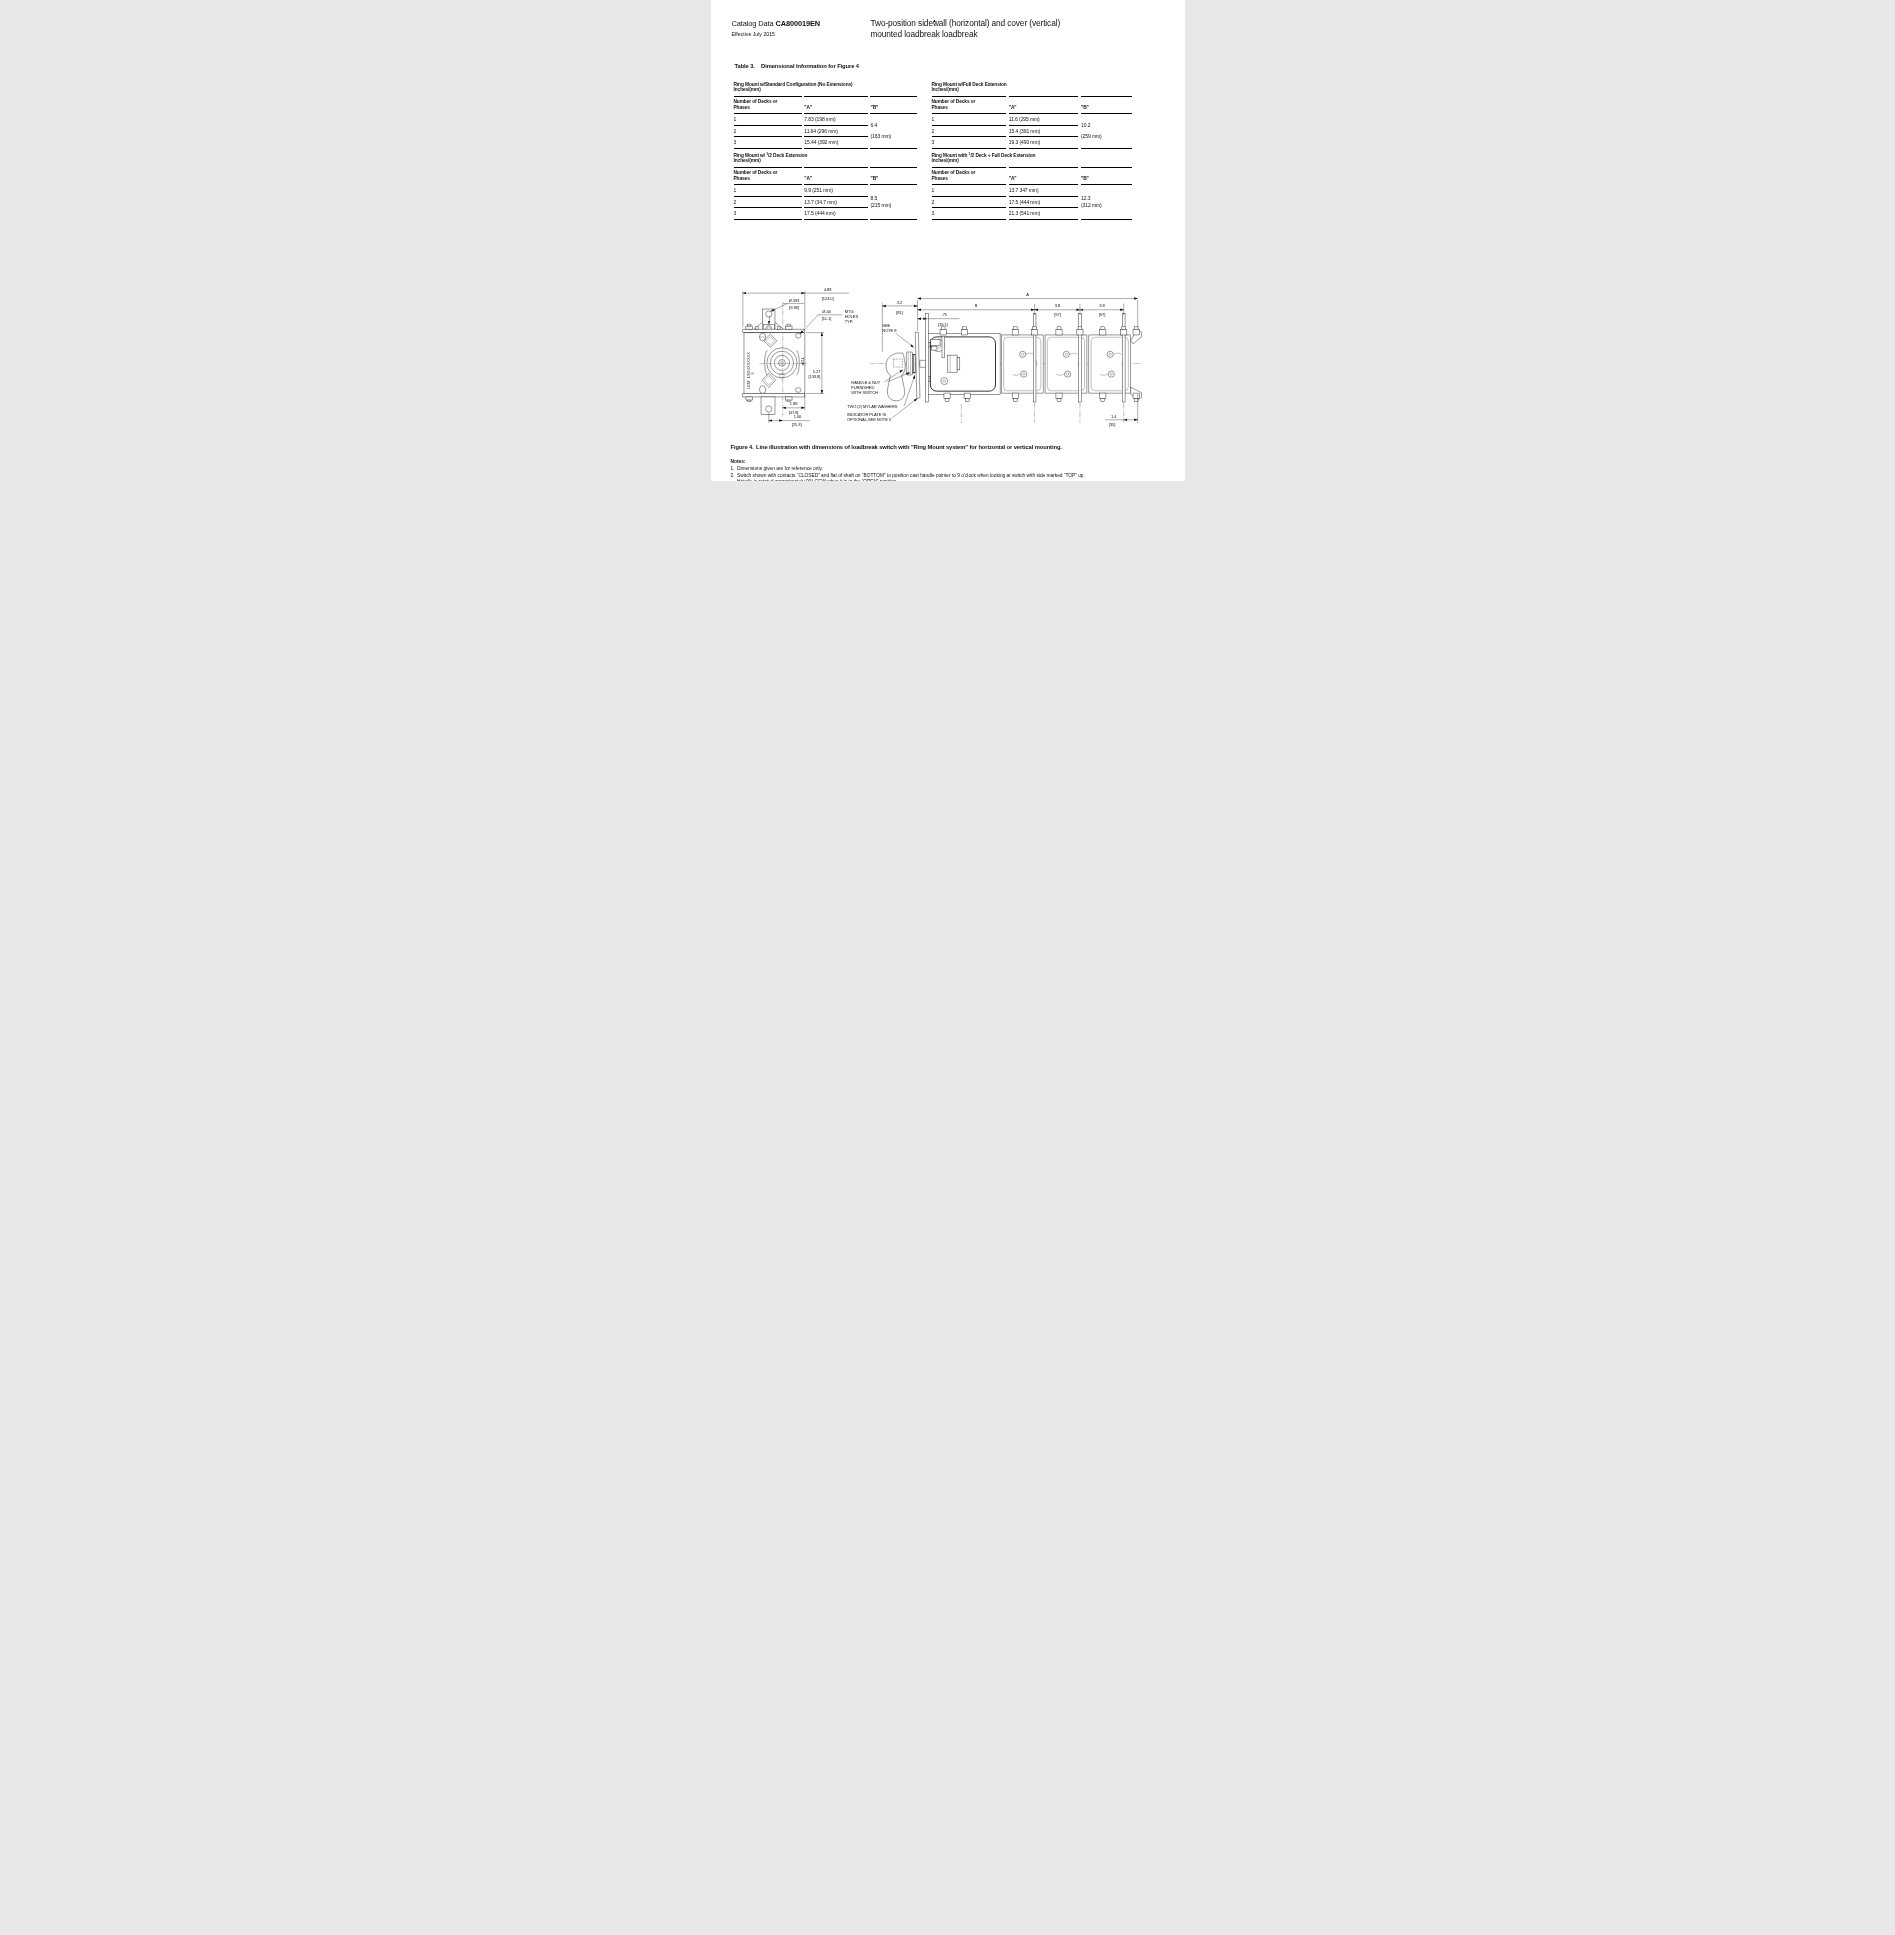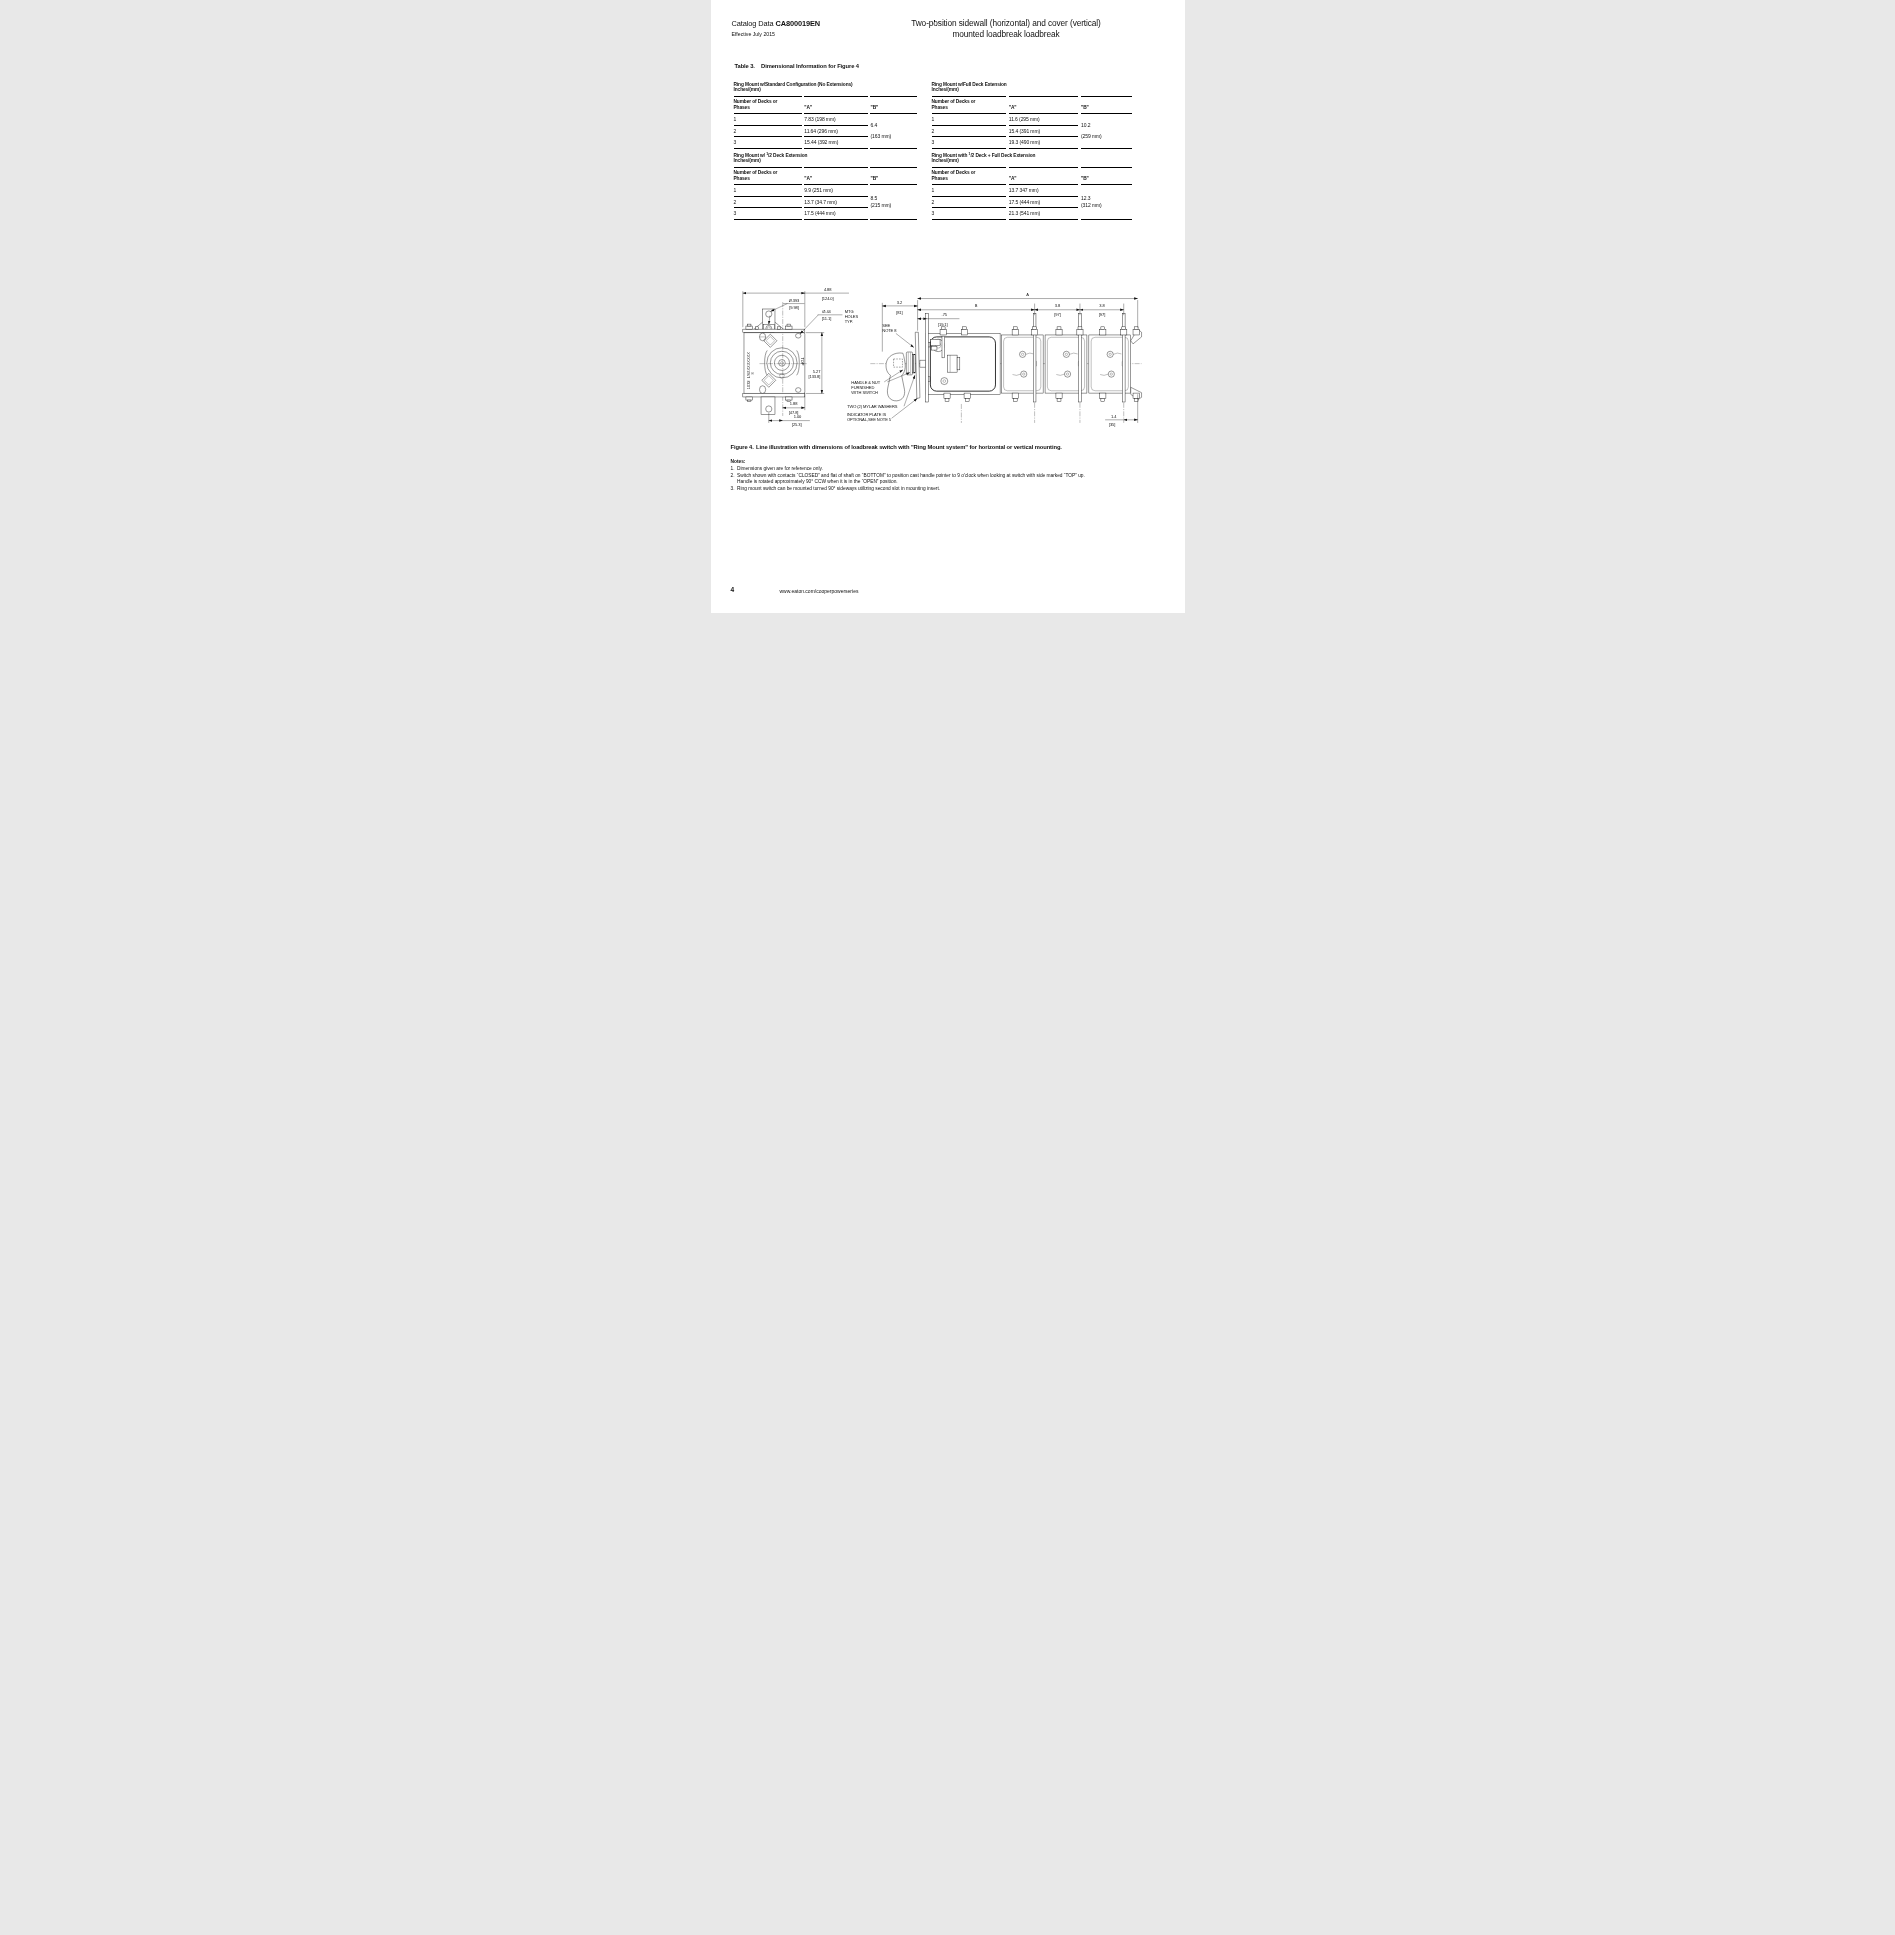--- a/index.html
+++ b/index.html
@@ -1,22 +1,22 @@
 <!DOCTYPE html>
 <html style="font-size:6.2px"><head>
 <meta charset="utf-8">
 <style>
   html,body{margin:0;padding:0;background:#e8e8e8;}
-  .page{position:relative;width:474px;height:613px;background:#ffffff;margin:0 auto;
+  .page{position:relative;width:474px;height:481px;background:#ffffff;margin:0 auto;
         font-family:"Liberation Sans",sans-serif;color:#111;overflow:hidden;}
   
   .hdr-left{position:absolute;left:21px;top:18.6px;font-size:7.4px;letter-spacing:-0.1px;}
   .hdr-left b{font-weight:bold;}
   .hdr-eff{position:absolute;left:21px;top:31px;font-size:5.2px;}
-  .hdr-right{position:absolute;right:43px;top:18px;width:271px;text-align:center;
+  .hdr-right{position:absolute;right:43px;top:18px;width:271px;text-align:left;
              font-size:8.3px;letter-spacing:-0.1px;line-height:1.35;}
   .artifact{position:absolute;left:223px;top:20px;width:1.9px;height:2.3px;background:#111;}
   
   .tcap{position:absolute;left:24px;top:63px;font-size:5.8px;font-weight:bold;letter-spacing:-0.1px;}
   .tcap .lbl{margin-right:6.2px;}
   
   .subtable{position:absolute;font-size:4.8px;}
   .t-title{font-weight:bold;line-height:1.18;letter-spacing:-0.1px;}
   .t-sub{font-weight:bold;letter-spacing:-0.1px;margin-bottom:3.5px;line-height:1.18;}
   .fracsup{font-size:3.5px;font-weight:bold;vertical-align:1.5px;}

